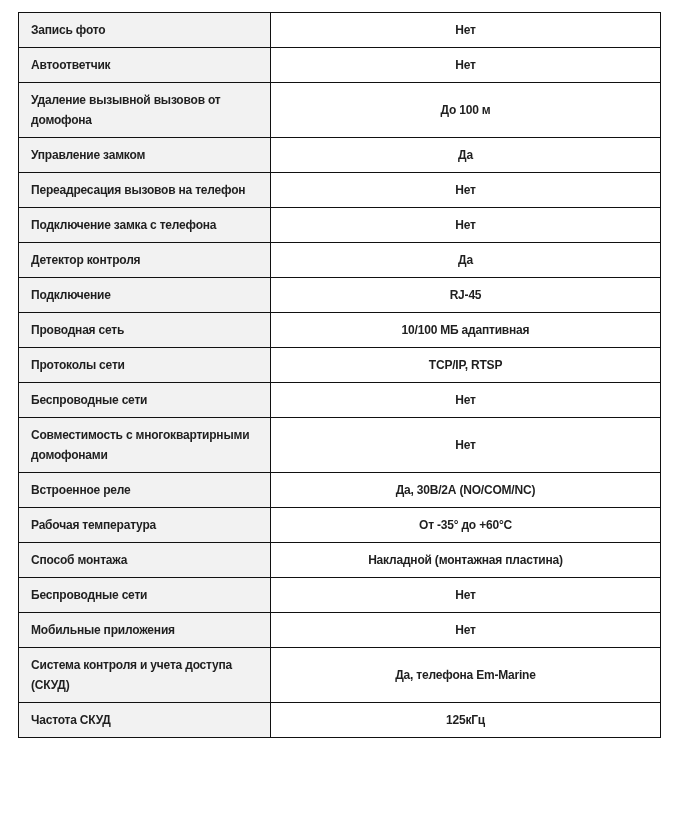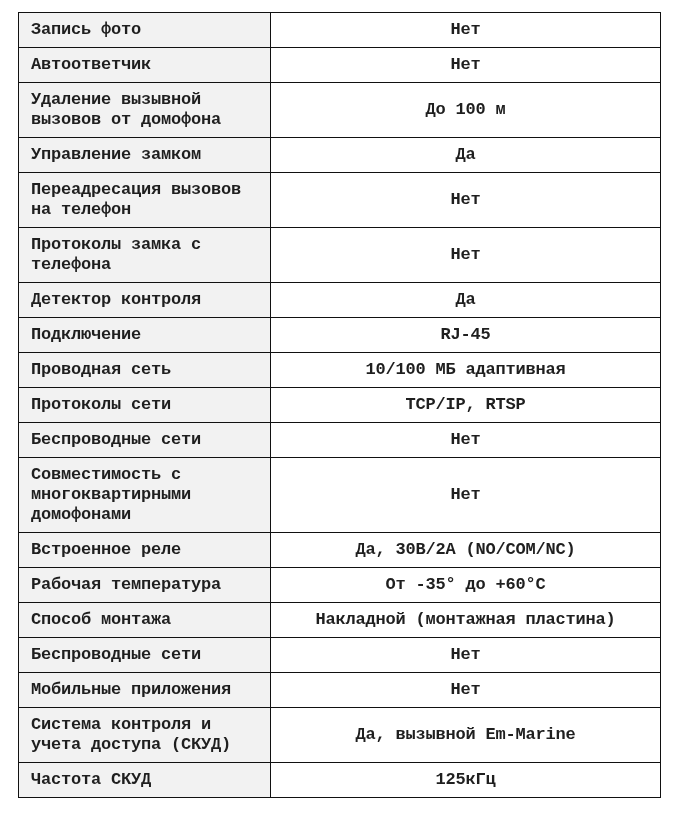--- a/index.html
+++ b/index.html
@@ -18,27 +18,26 @@
   }
 
   table.spec-table {
     width: 642px;
     border-collapse: collapse;
     table-layout: fixed;
   }
 
   table.spec-table td {
     border: 1px solid var(--border-color, #111111);
-    font-size: 17px;
+    font-size: 12px;
     font-weight: 700;
     color: var(--text-color, #1f1f1f);
     line-height: 20px;
     letter-spacing: -0.2px;
     vertical-align: middle;
-    font-family: Liberation Mono, monospace;
   }
 
   td.label-cell {
     width: 252px;
     background: var(--label-bg, #f2f2f2);
     text-align: left;
     padding: 7px 14px 7px 12px;
   }
 
   td.value-cell {
@@ -69,21 +68,21 @@
         </tr>
         <tr>
           <td class="label-cell">Управление замком</td>
           <td class="value-cell">Да</td>
         </tr>
         <tr>
           <td class="label-cell">Переадресация вызовов на телефон</td>
           <td class="value-cell">Нет</td>
         </tr>
         <tr>
-          <td class="label-cell">Протоколы замка с телефона</td>
+          <td class="label-cell">Подключение замка с телефона</td>
           <td class="value-cell">Нет</td>
         </tr>
         <tr>
           <td class="label-cell">Детектор контроля</td>
           <td class="value-cell">Да</td>
         </tr>
         <tr>
           <td class="label-cell">Подключение</td>
           <td class="value-cell">RJ-45</td>
         </tr>
@@ -118,21 +117,21 @@
         <tr>
           <td class="label-cell">Беспроводные сети</td>
           <td class="value-cell">Нет</td>
         </tr>
         <tr>
           <td class="label-cell">Мобильные приложения</td>
           <td class="value-cell">Нет</td>
         </tr>
         <tr>
           <td class="label-cell">Система контроля и учета доступа (СКУД)</td>
-          <td class="value-cell">Да, вызывной Em-Marine</td>
+          <td class="value-cell">Да, телефона Em-Marine</td>
         </tr>
         <tr>
           <td class="label-cell">Частота СКУД</td>
           <td class="value-cell">125кГц</td>
         </tr>
       </tbody>
   </table>
 </div>
 
 </body></html>

